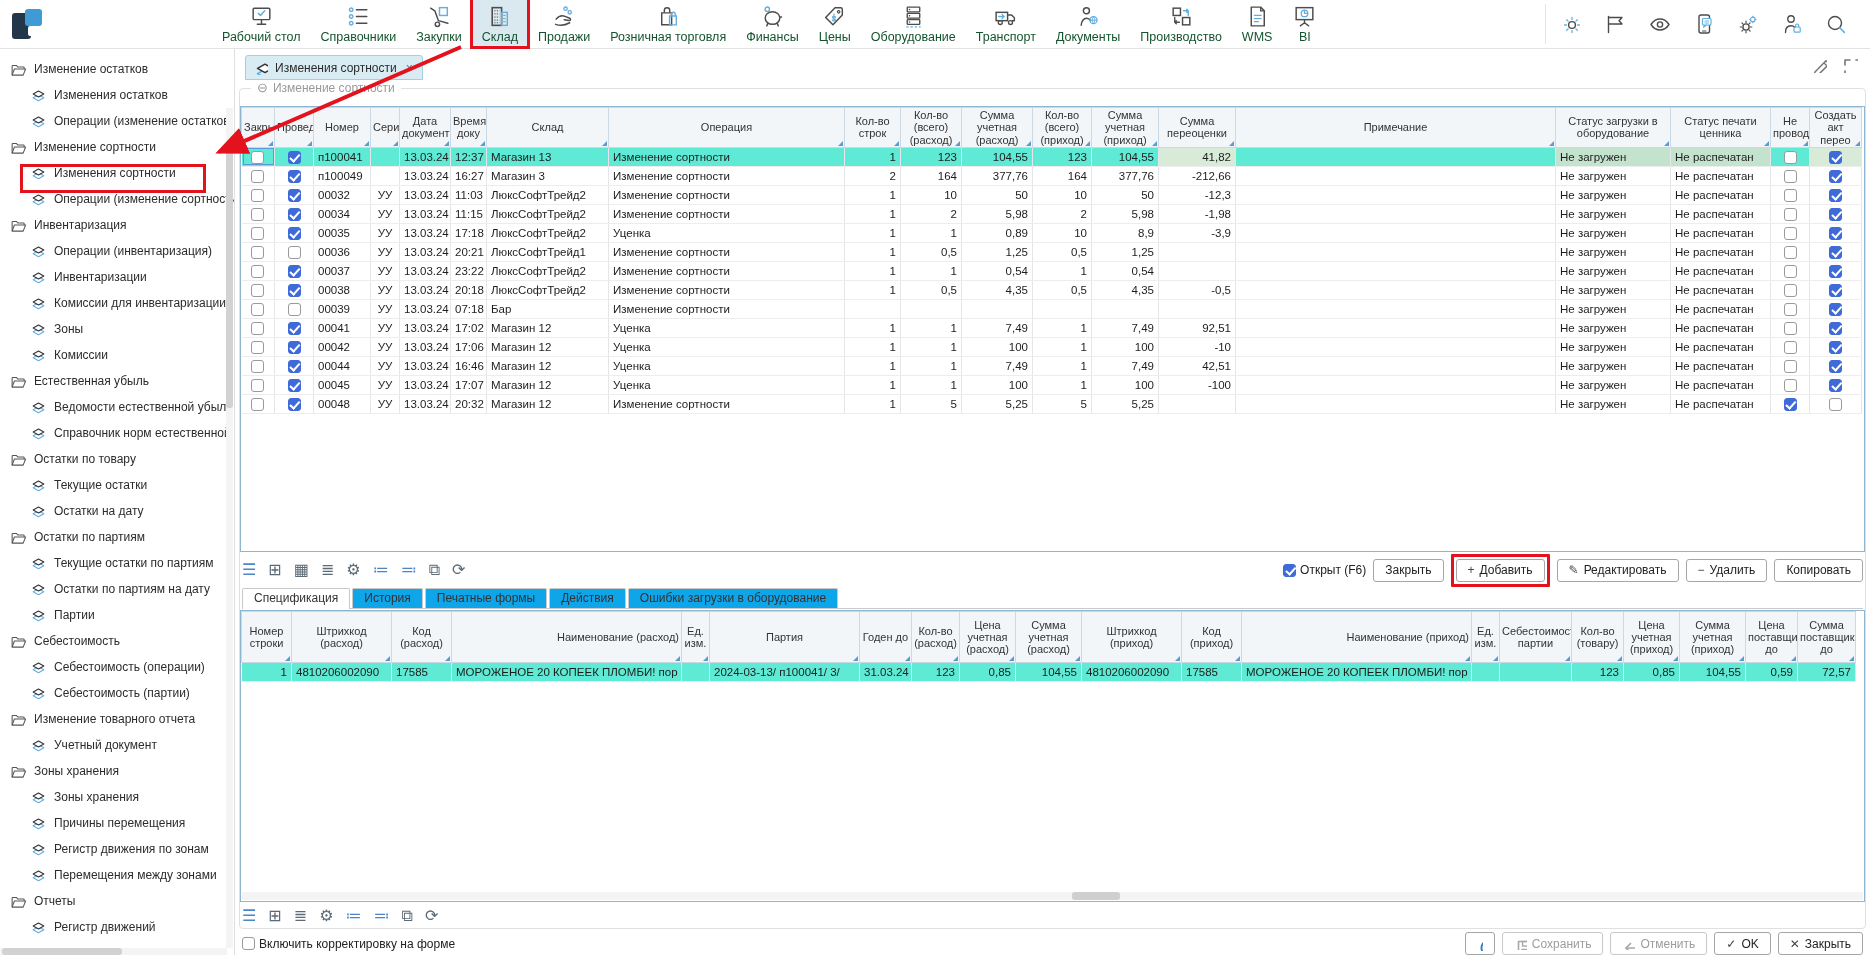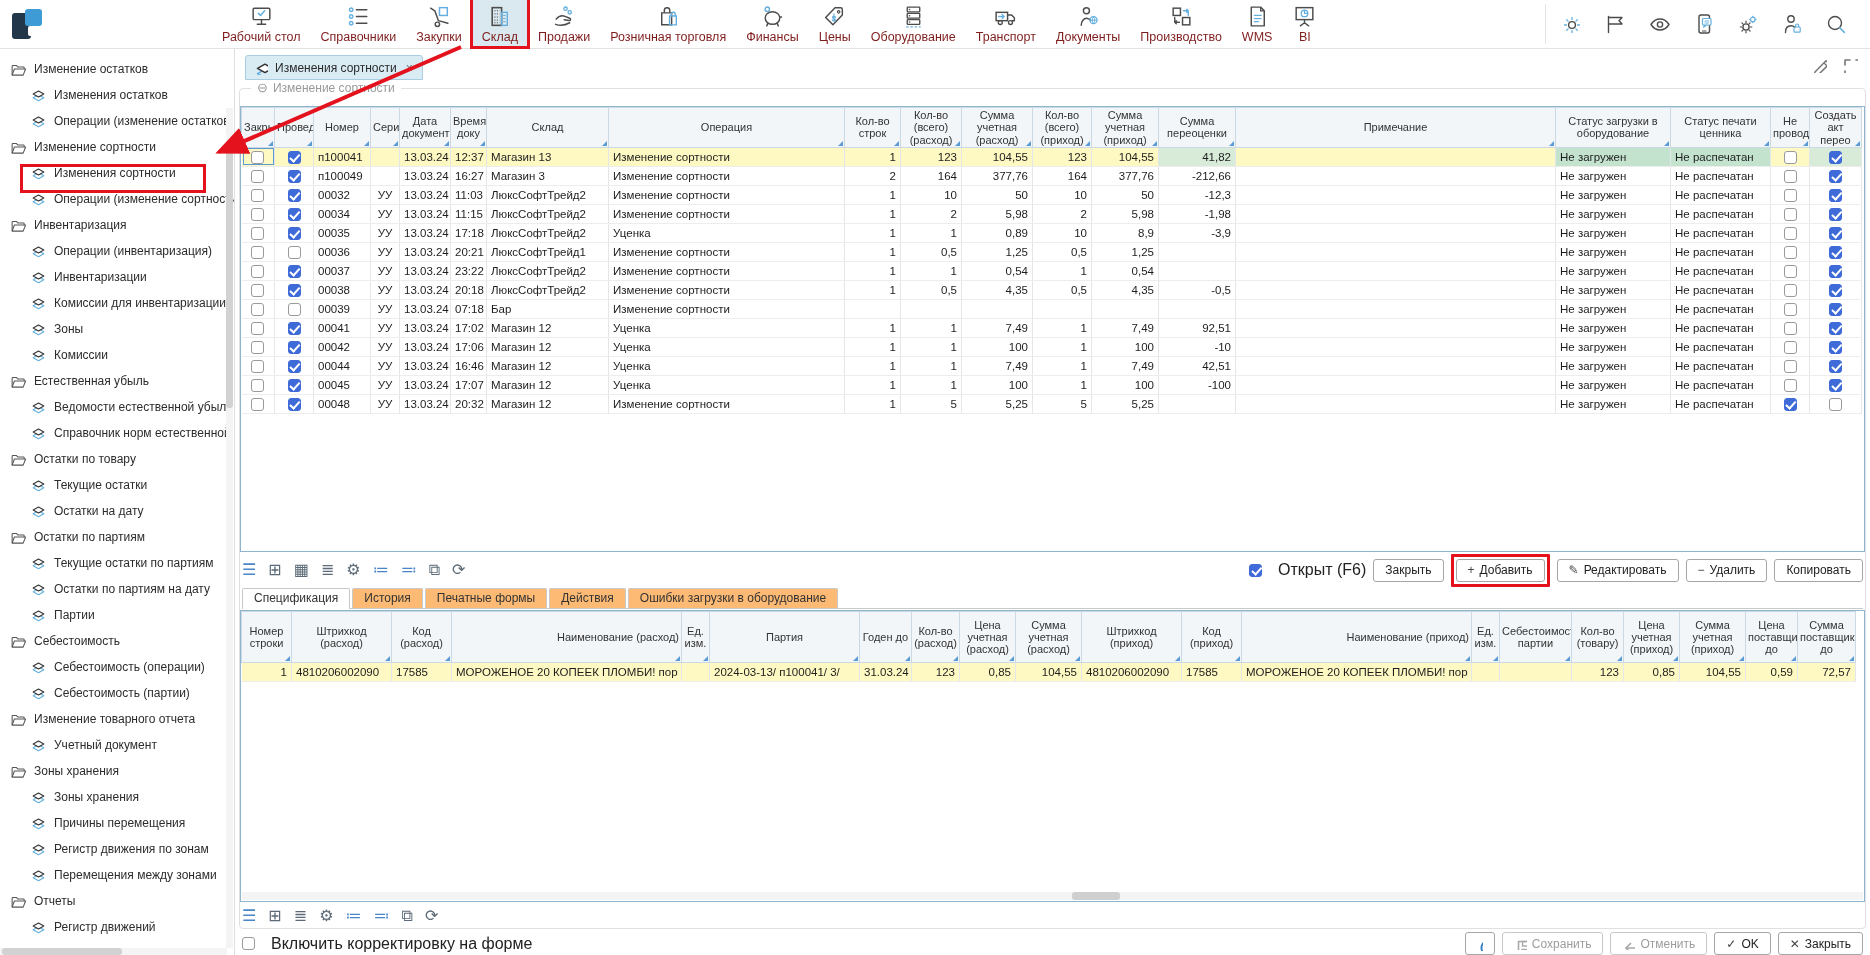--- a/index.html
+++ b/index.html
@@ -8,21 +8,21 @@
   
   #topbar{position:absolute;left:0;top:0;width:1870px;height:48px;background:#fff;
           border-bottom:1px solid #e3e3e3;display:flex;align-items:center;z-index:5}
   #logo{position:relative;width:34px;height:34px;margin:0 0 0 10px;flex:0 0 auto}
   #logo .lg-d{position:absolute;left:2px;bottom:2px;width:19px;height:26px;background:#22374a;border-radius:3px}
   #logo .lg-b{position:absolute;right:2px;top:2px;width:17px;height:17px;background:#3e9bd5;border-radius:3px}
   #logo .lg-w{position:absolute;right:6px;bottom:5px;width:10px;height:10px;background:#fff;border-radius:2px}
   #topnav{display:flex;align-items:flex-end;height:48px;margin-left:168px}
   .nav-item{position:relative;display:flex;flex-direction:column;align-items:center;justify-content:flex-end;
             padding:3px 10px 4px;cursor:pointer;height:41px}
-  .nav-item .lbl{font-size:12.5px;color:#7f1d1d;white-space:nowrap;margin-top:1px}
+  .nav-item .lbl{font-size:12.5px;color:#14532d;white-space:nowrap;margin-top:1px}
   .nav-item.sel{background:#d9e9ef}
   .nav-item .ann{position:absolute;left:-2px;right:-2px;top:-3px;bottom:-1px;border:3px solid #e3121d;pointer-events:none}
   .ic{width:25px;height:25px;color:#4c4c4c;display:block}
   .vsep{width:1px;height:40px;background:#e4e4e4;margin:0 14px 0 auto}
   #topicons{display:flex;align-items:center;gap:20px;padding-right:22px}
   .top-icon{width:24px;height:24px;color:#4c4c4c;cursor:pointer}
   .top-icon svg{width:24px;height:24px;display:block}
   
   #sidebar{position:absolute;left:0;top:48px;width:235px;height:907px;background:#fff;
            border-right:1px solid #dfdfdf;padding-top:14px;box-sizing:border-box;overflow:hidden}
@@ -55,21 +55,21 @@
       font-size:11px;line-height:1.12;color:#333;padding:1px 2px;text-align:center;vertical-align:middle;
       overflow:hidden;cursor:pointer}
   table.grid th::after{content:"";position:absolute;right:1px;bottom:1px;
       border-left:5px solid transparent;border-bottom:5px solid #5b9bd5}
   table.grid td{border-right:1px solid #e3e7ea;border-bottom:1px solid #ededed;font-size:11.5px;color:#1d1d1d;
       padding:0 4px;height:18px;white-space:nowrap;overflow:hidden;background:#fff}
   td.num{text-align:right}
   td.ctr{text-align:center}
   td.green{background:#d9f3dd}
   td.yellow{background:#fbf9d6}
-  tr.sel td{background:#fef9c3}
+  tr.sel td{background:#5eead4}
   tr.sel td.green{background:#c4e3cf}
   tr.sel td.yellow{background:#d7ebd8}
   td.focus{outline:1.5px solid #5b9bd5;outline-offset:-2px}
   
   .cb{width:13px;height:13px;border:1px solid #9a9a9a;border-radius:3px;background:#fff;display:inline-block;
       vertical-align:middle;position:relative;cursor:pointer;box-sizing:border-box}
   .cb.on{background:#3f6bd8;border-color:#3f6bd8}
   .cb.on::after{content:"";position:absolute;left:3.5px;top:0.5px;width:4px;height:7.5px;
       border:solid #fff;border-width:0 2px 2px 0;transform:rotate(42deg)}
   
@@ -79,26 +79,26 @@
   #midbar{position:absolute;left:7px;right:7px;top:508px;height:28px;display:flex;align-items:center}
   #midbar .right{margin-left:auto;display:flex;align-items:center;gap:7px}
   .btn{display:inline-flex;align-items:center;justify-content:center;gap:5px;border:1px solid #a6a6a6;background:#fff;
        border-radius:3px;padding:0 11px;font-size:12px;color:#222;height:23px;cursor:pointer;white-space:nowrap;
        font-family:"Liberation Sans", sans-serif}
   .btn .bi{font-size:12px;color:#444}
   .btn.dis{color:#9d9d9d;border-color:#c9c9c9}
   .btn.dis svg{color:#a8a8a8}
   .btn svg{width:13px;height:13px;color:#555}
   .red-wrap{border:3px solid #e3121d;padding:2px;display:inline-flex;border-radius:1px}
-  .cklbl{display:inline-flex;align-items:center;gap:16px;font-size:16px;color:#222;cursor:pointer}
+  .cklbl{display:inline-flex;align-items:center;gap:4px;font-size:12px;color:#222;cursor:pointer}
   
   #dettabs{position:absolute;left:7px;right:7px;top:538px;height:22px;display:flex;align-items:flex-end;
            border-bottom:1px solid #c9c9c9}
   .dtab{padding:2px 11px 3px;font-size:12px;color:#333;border:1px solid #c9c9c9;border-bottom:none;
-        background:#fdba74;border-radius:2px 2px 0 0;margin-right:2px;cursor:pointer;white-space:nowrap}
+        background:#0ea5e9;border-radius:2px 2px 0 0;margin-right:2px;cursor:pointer;white-space:nowrap}
   .dtab.active{background:#fff;margin-bottom:-1px;padding-bottom:4px}
   
   #spec-hscroll{position:absolute;left:1px;right:1px;bottom:1px;height:8px;background:#f4f4f4}
   #spec-hthumb{position:absolute;left:830px;width:48px;top:0;height:8px;background:#cfcfcf;border-radius:3px}
   #bottomstrip{position:absolute;left:7px;top:856px;height:24px;display:flex;align-items:center}
   #footer{position:absolute;left:7px;right:7px;top:884px;height:23px;display:flex;align-items:center}
   #footer .right{margin-left:auto;display:flex;align-items:center;gap:7px}
   .ref-btn{width:30px}
   
   #ann-arrow{position:absolute;left:0;top:0;width:1870px;height:955px;pointer-events:none;z-index:50}

